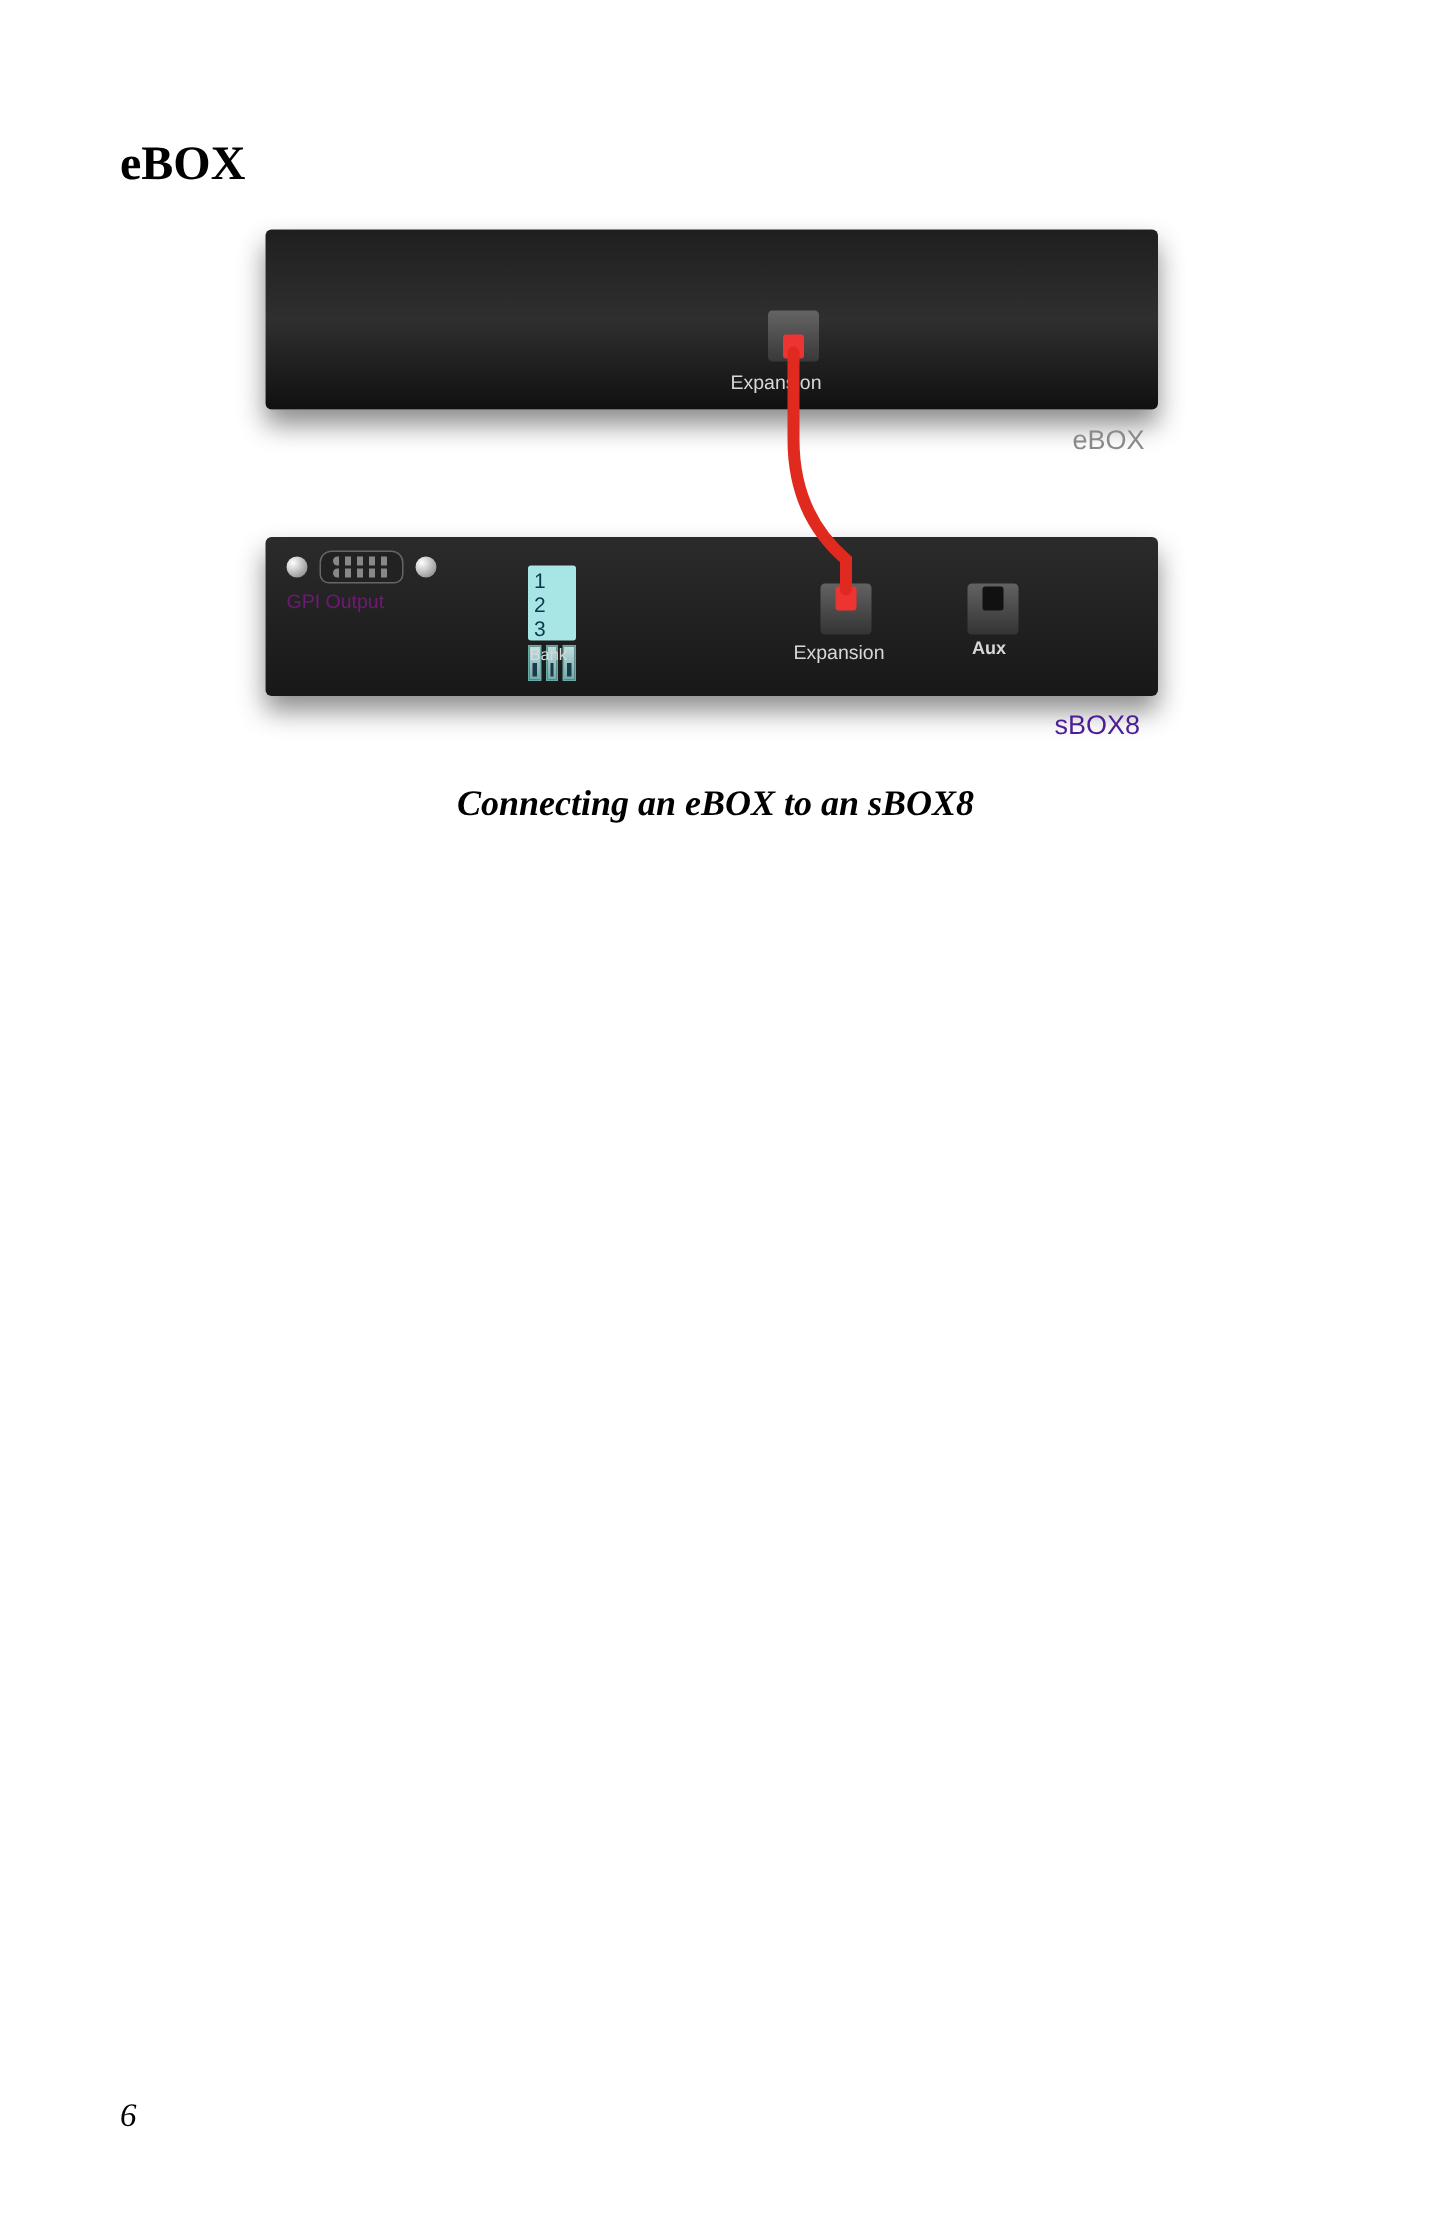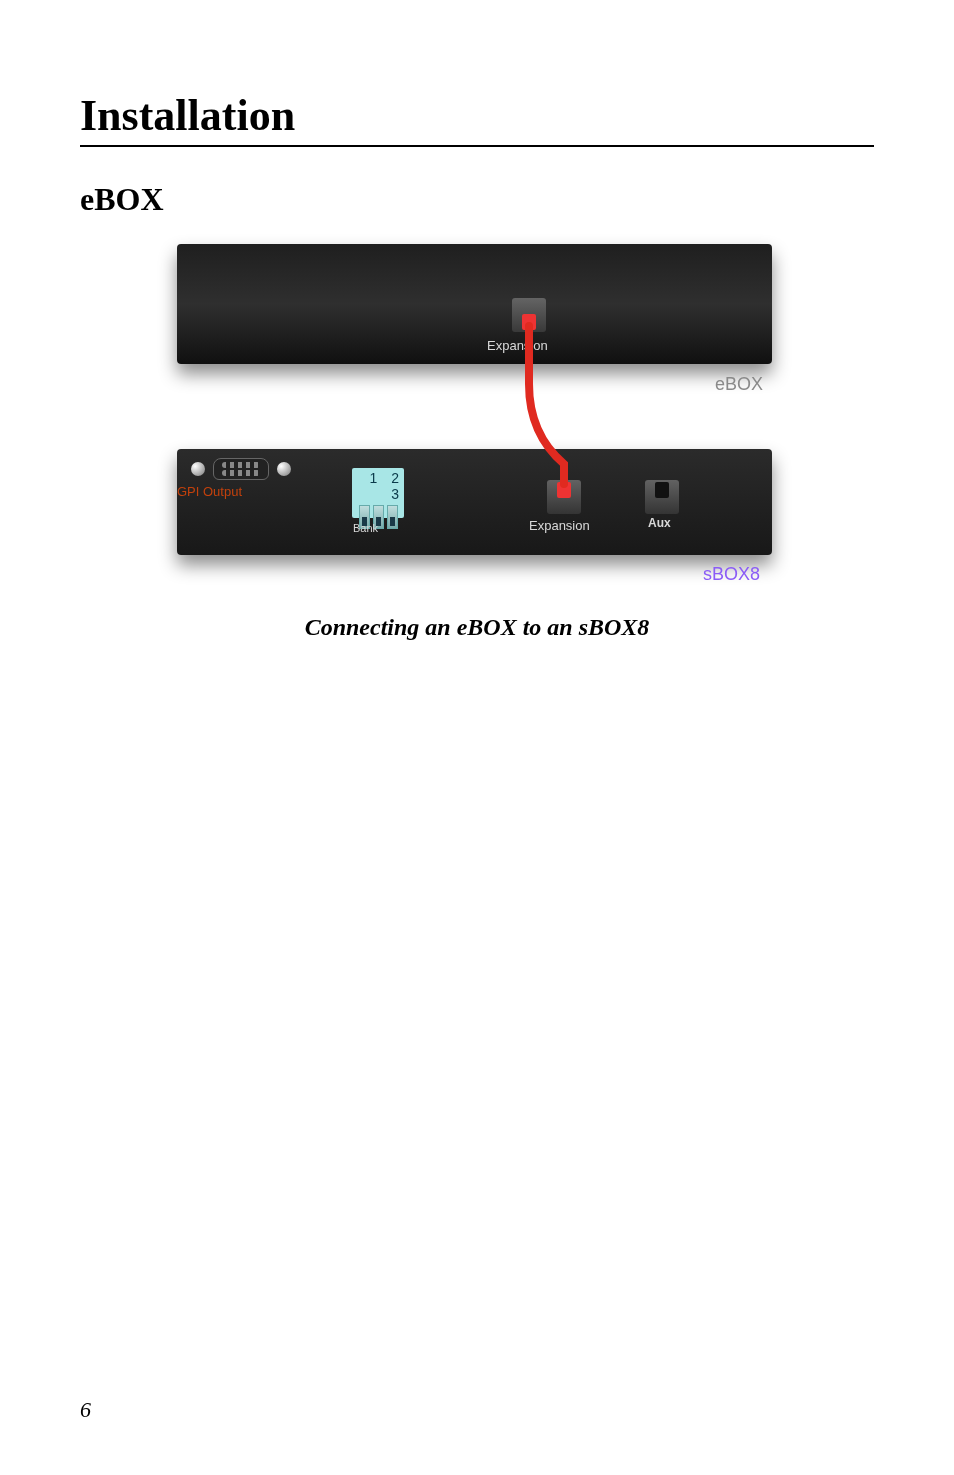--- a/index.html
+++ b/index.html
@@ -26,53 +26,52 @@
   
   .sbox-unit { left: 10px; top: 215px; width: 595px; height: 106px;
                background: linear-gradient(180deg, #2b2b2b 0%, #181818 100%);
                box-shadow: 0 10px 18px rgba(0,0,0,0.45); }
   .gpi { position: absolute; left: 24px; top: 224px; }
   .gpi .screw { width: 14px; height: 14px; border-radius: 50%; background: radial-gradient(circle at 30% 30%, #fff, #777); display: inline-block; vertical-align: middle; }
   .gpi .conn { display: inline-block; vertical-align: middle; width: 56px; height: 22px; background: #222; border: 1px solid #666; border-radius: 8px 8px 6px 6px; margin: 0 4px; position: relative; }
   .gpi .conn::before, .gpi .conn::after { content: ""; position: absolute; left: 8px; right: 8px; height: 6px; background: repeating-linear-gradient(90deg, #888 0 4px, transparent 4px 8px); border-radius: 3px; }
   .gpi .conn::before { top: 3px; }
   .gpi .conn::after { bottom: 3px; }
-  .gpi-lbl { position: absolute; left: 10px; top: 250px; font-family: Helvetica, Arial, sans-serif; color: #c2410c; font-size: 13px; }
+  .gpi-lbl { position: absolute; left: 24px; top: 250px; font-family: Helvetica, Arial, sans-serif; color: #701a75; font-size: 13px; }
 
-  .bank { position: absolute; left: 185px; top: 234px; width: 52px; height: 50px; background: #a8e6e6; border-radius: 2px; padding-top: 2px; text-align: right; }
+  .bank { position: absolute; left: 185px; top: 234px; width: 32px; height: 50px; background: #a8e6e6; border-radius: 2px; padding-top: 2px; text-align: left; }
   .bank-nums { font-family: Helvetica, Arial, sans-serif; color: #0a3a4a; font-size: 14px; letter-spacing: 5px; padding-left: 4px; }
   .bank-sw-row { display: flex; justify-content: center; gap: 3px; margin-top: 3px; }
   .bank-sw { width: 11px; height: 24px; background: linear-gradient(180deg, #c0dede 0%, #7aa 100%); border: 1px solid #6aa; position: relative; }
   .bank-sw::after { content: ""; position: absolute; left: 2px; right: 2px; bottom: 2px; height: 9px; background: #1a3a48; }
   .bank-lbl { position: absolute; left: 186px; top: 288px; font-family: Helvetica, Arial, sans-serif; color: #d8d8d8; font-size: 11px; }
 
   .sbox-port { position: absolute; top: 246px; width: 34px; height: 34px;
                background: linear-gradient(180deg, #626262 0%, #343434 100%);
                border-radius: 3px; display: flex; align-items: flex-start; justify-content: center; }
   .sbox-port.exp { left: 380px; }
   .sbox-port.aux { left: 478px; }
   .sbox-port .jack { width: 14px; height: 16px; border-radius: 2px; margin-top: 2px; }
   .sbox-port.exp .jack { background: #e33; }
   .sbox-port.aux .jack { background: #111; }
   .sbox-exp-lbl { position: absolute; left: 362px; top: 284px; font-family: Helvetica, Arial, sans-serif; color: #d8d8d8; font-size: 13px; }
   .sbox-aux-lbl { position: absolute; left: 481px; top: 282px; font-family: Helvetica, Arial, sans-serif; color: #d8d8d8; font-size: 12px; font-weight: bold; }
-  .sbox-name { position: absolute; left: 536px; top: 330px; font-family: Helvetica, Arial, sans-serif; color: #8b5cf6; font-size: 18px; text-align: center; }
+  .sbox-name { position: absolute; left: 536px; top: 330px; font-family: Helvetica, Arial, sans-serif; color: #4c1d95; font-size: 18px; text-align: center; }
 
   
   .cable { position: absolute; left: 0; top: 0; width: 620px; height: 330px; pointer-events: none; }
 
   .caption { font-size: 24px; font-weight: bold; font-style: italic; margin-top: 10px; font-family: Liberation Serif, serif; }
 
   .pagenum { position: absolute; left: 80px; bottom: 52px; font-style: italic; font-size: 22px; }
 </style>
 </head>
 <body>
 
 <div class="page">
-  <h1 class="h1">Installation</h1>
   <h2 class="h2">eBOX</h2>
 
   <div class="figure-wrap">
     <div class="diagram">
 
       <div class="unit ebox-unit"></div>
       <div class="ebox-port">
           <div class="jack"></div>
         </div>
       <div class="ebox-port-lbl">Expansion</div>

